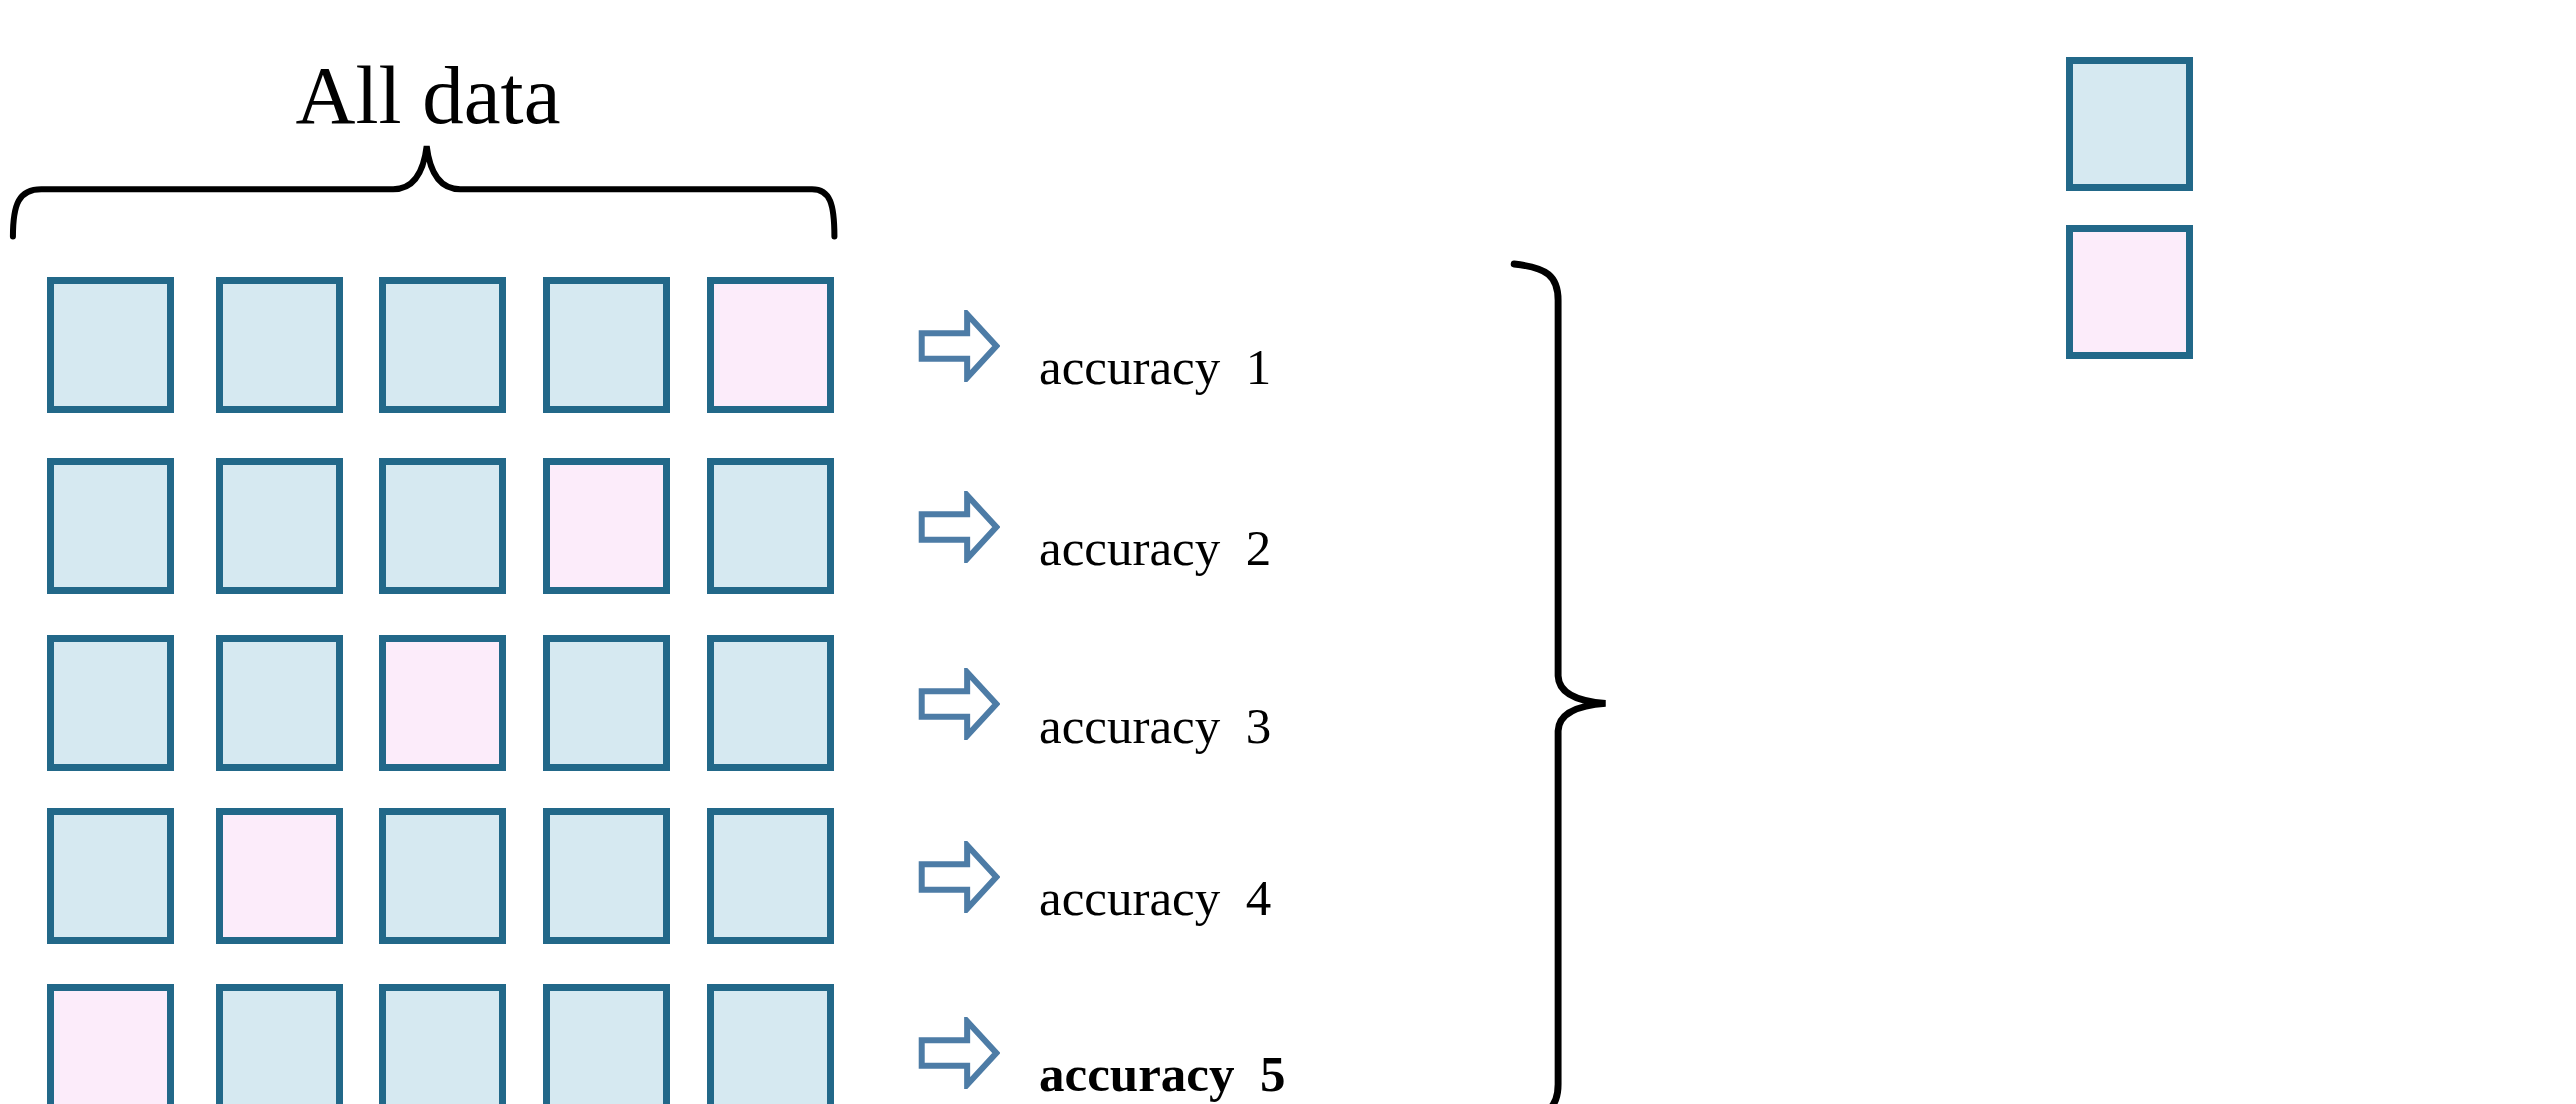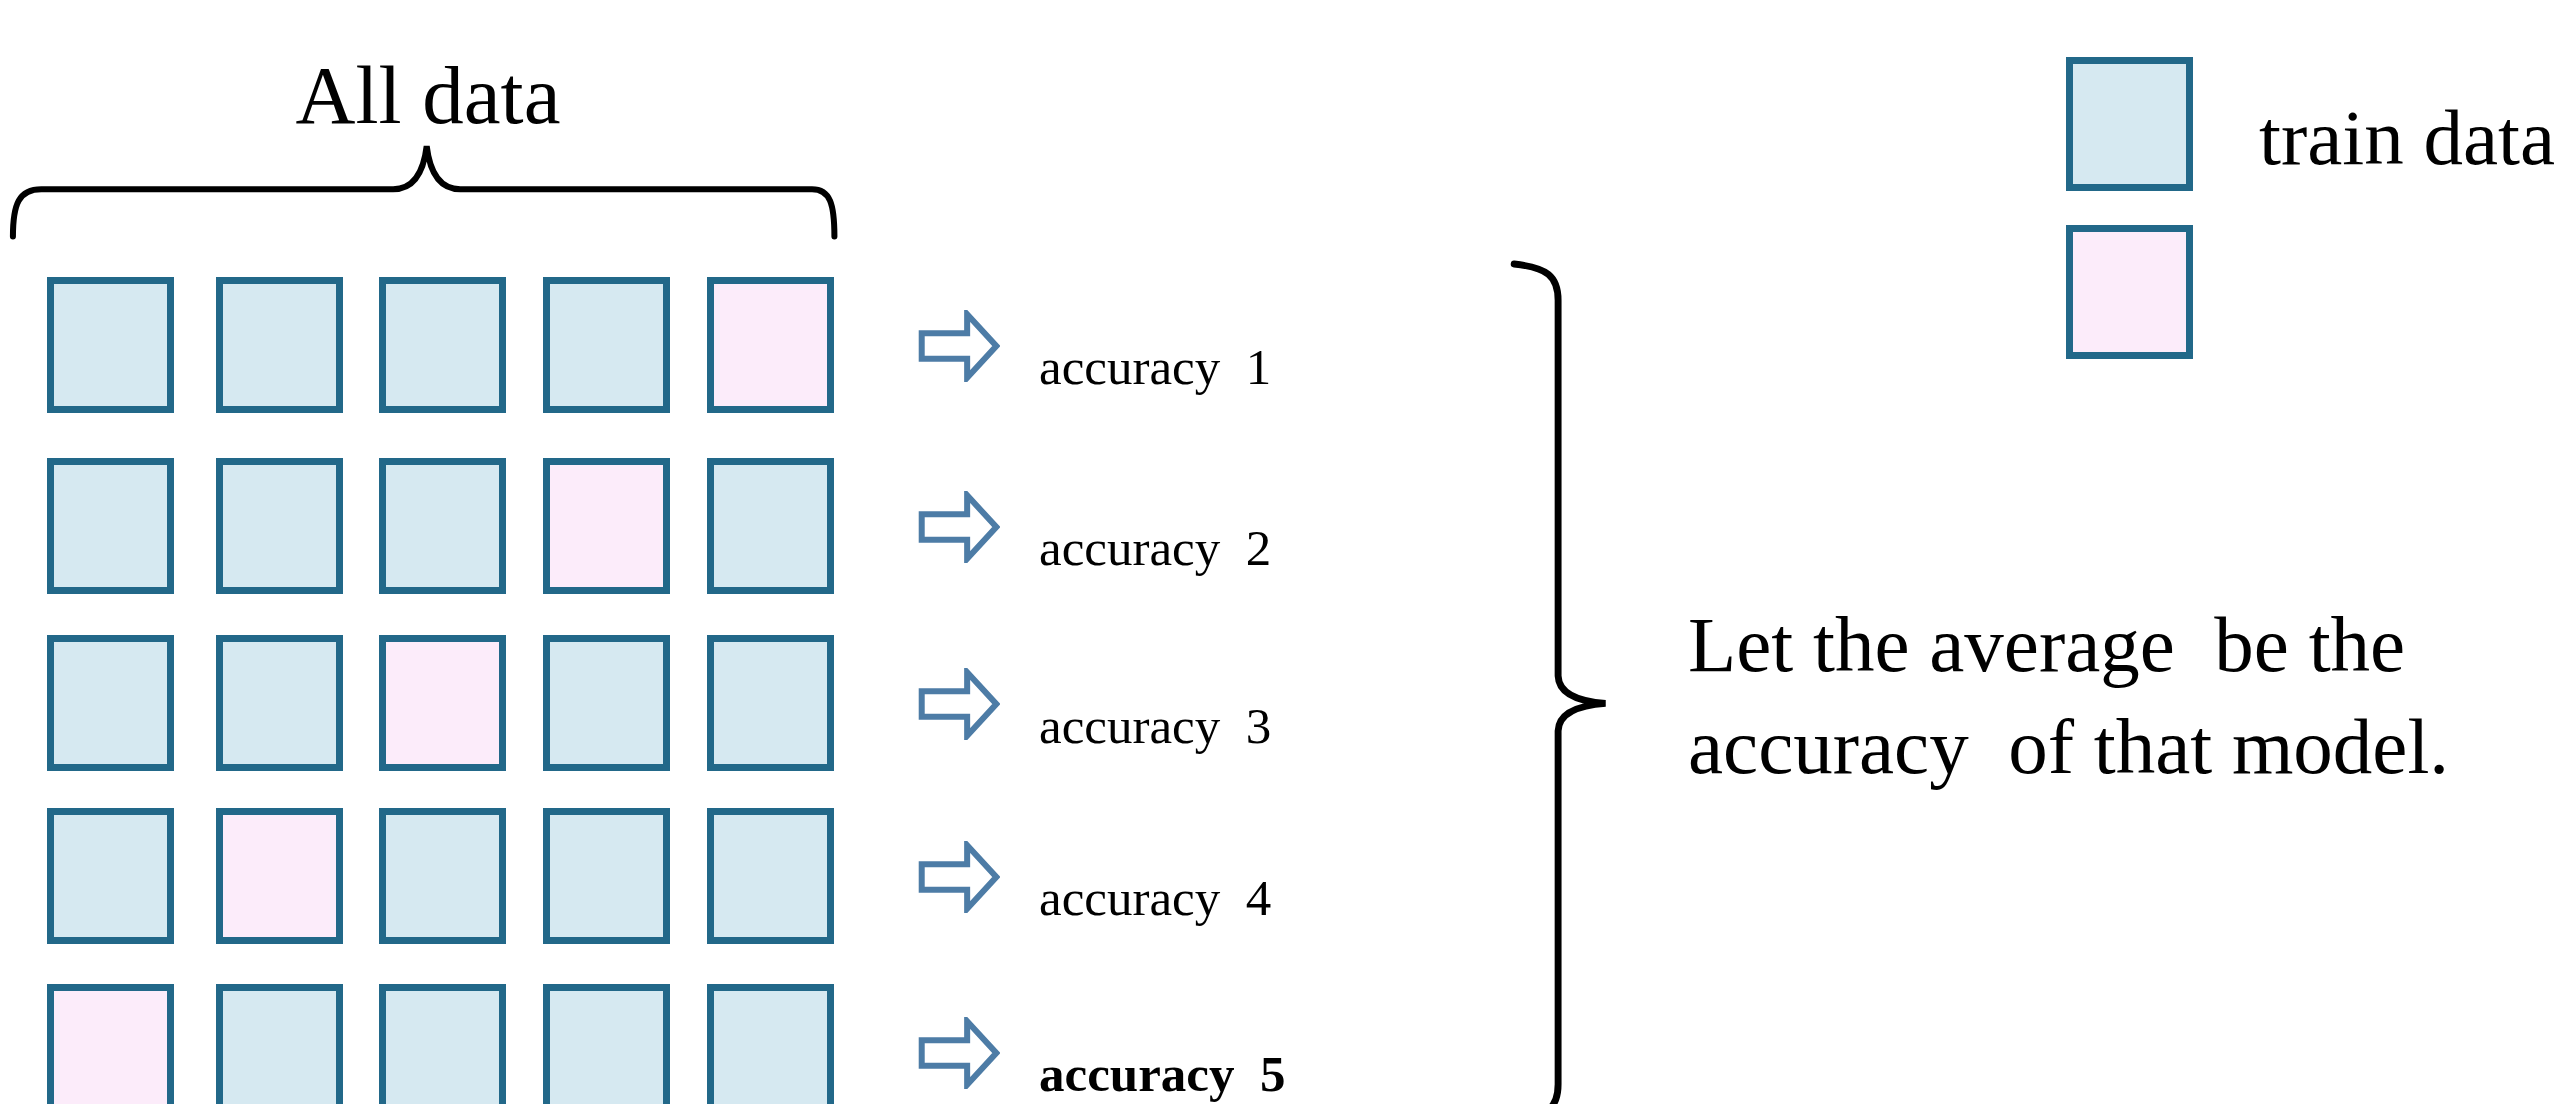--- a/index.html
+++ b/index.html
@@ -155,22 +155,19 @@
       <svg class="arrow-icon" viewBox="0 0 95 84" style="left: 918px; top: 979px;">
         <polygon points="4,27 57,27 57,5 91,42 57,79 57,57 4,57"></polygon>
       </svg>
       <div class="accuracy-label" style="top: 993px; font-weight: bold;">accuracy  5</div>
     </div>
 
   <svg class="abs brace" id="accuracy-group-brace" style="left:1509px; top:217px;" width="112" height="871" viewBox="0 0 130 1010">
     <path d="M 6 10 C 44 14, 57 24, 57 52 L 57 488 Q 58 516, 112 520 Q 58 524, 57 552 L 57 962 C 57 990, 44 1000, 6 1004"></path>
   </svg>
 
-  <div id="conclusion-text" class="abs">Let the average  be the
-accuracy  of that model.</div>
 
   <div id="legend-swatch-train" class="legend-swatch"></div>
-  <div id="legend-label-train" class="legend-label">train data</div>
 
   <div id="legend-swatch-test" class="legend-swatch"></div>
 
 </div>
 
 
 </body></html>

